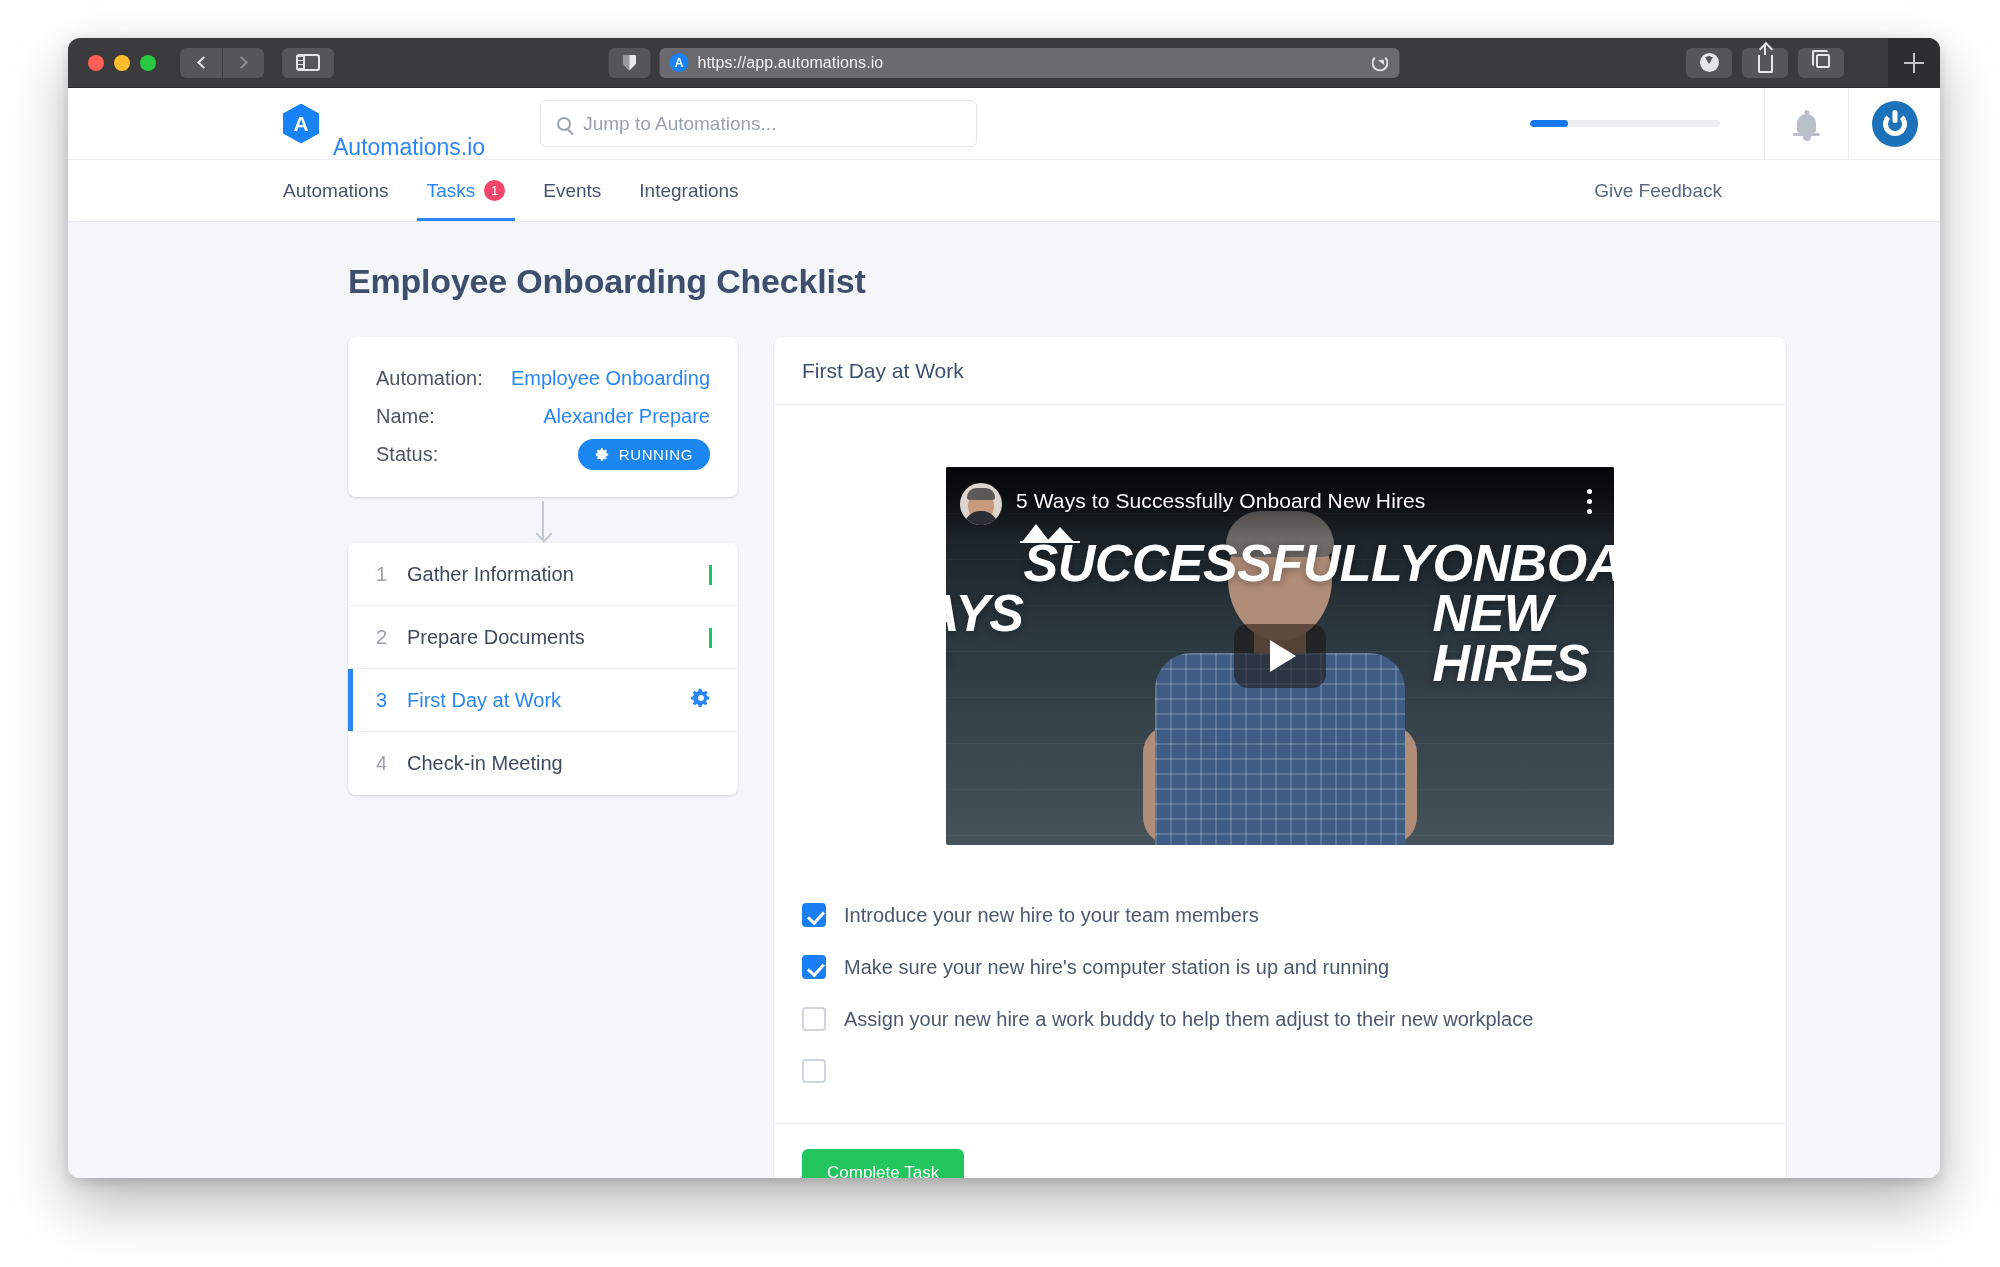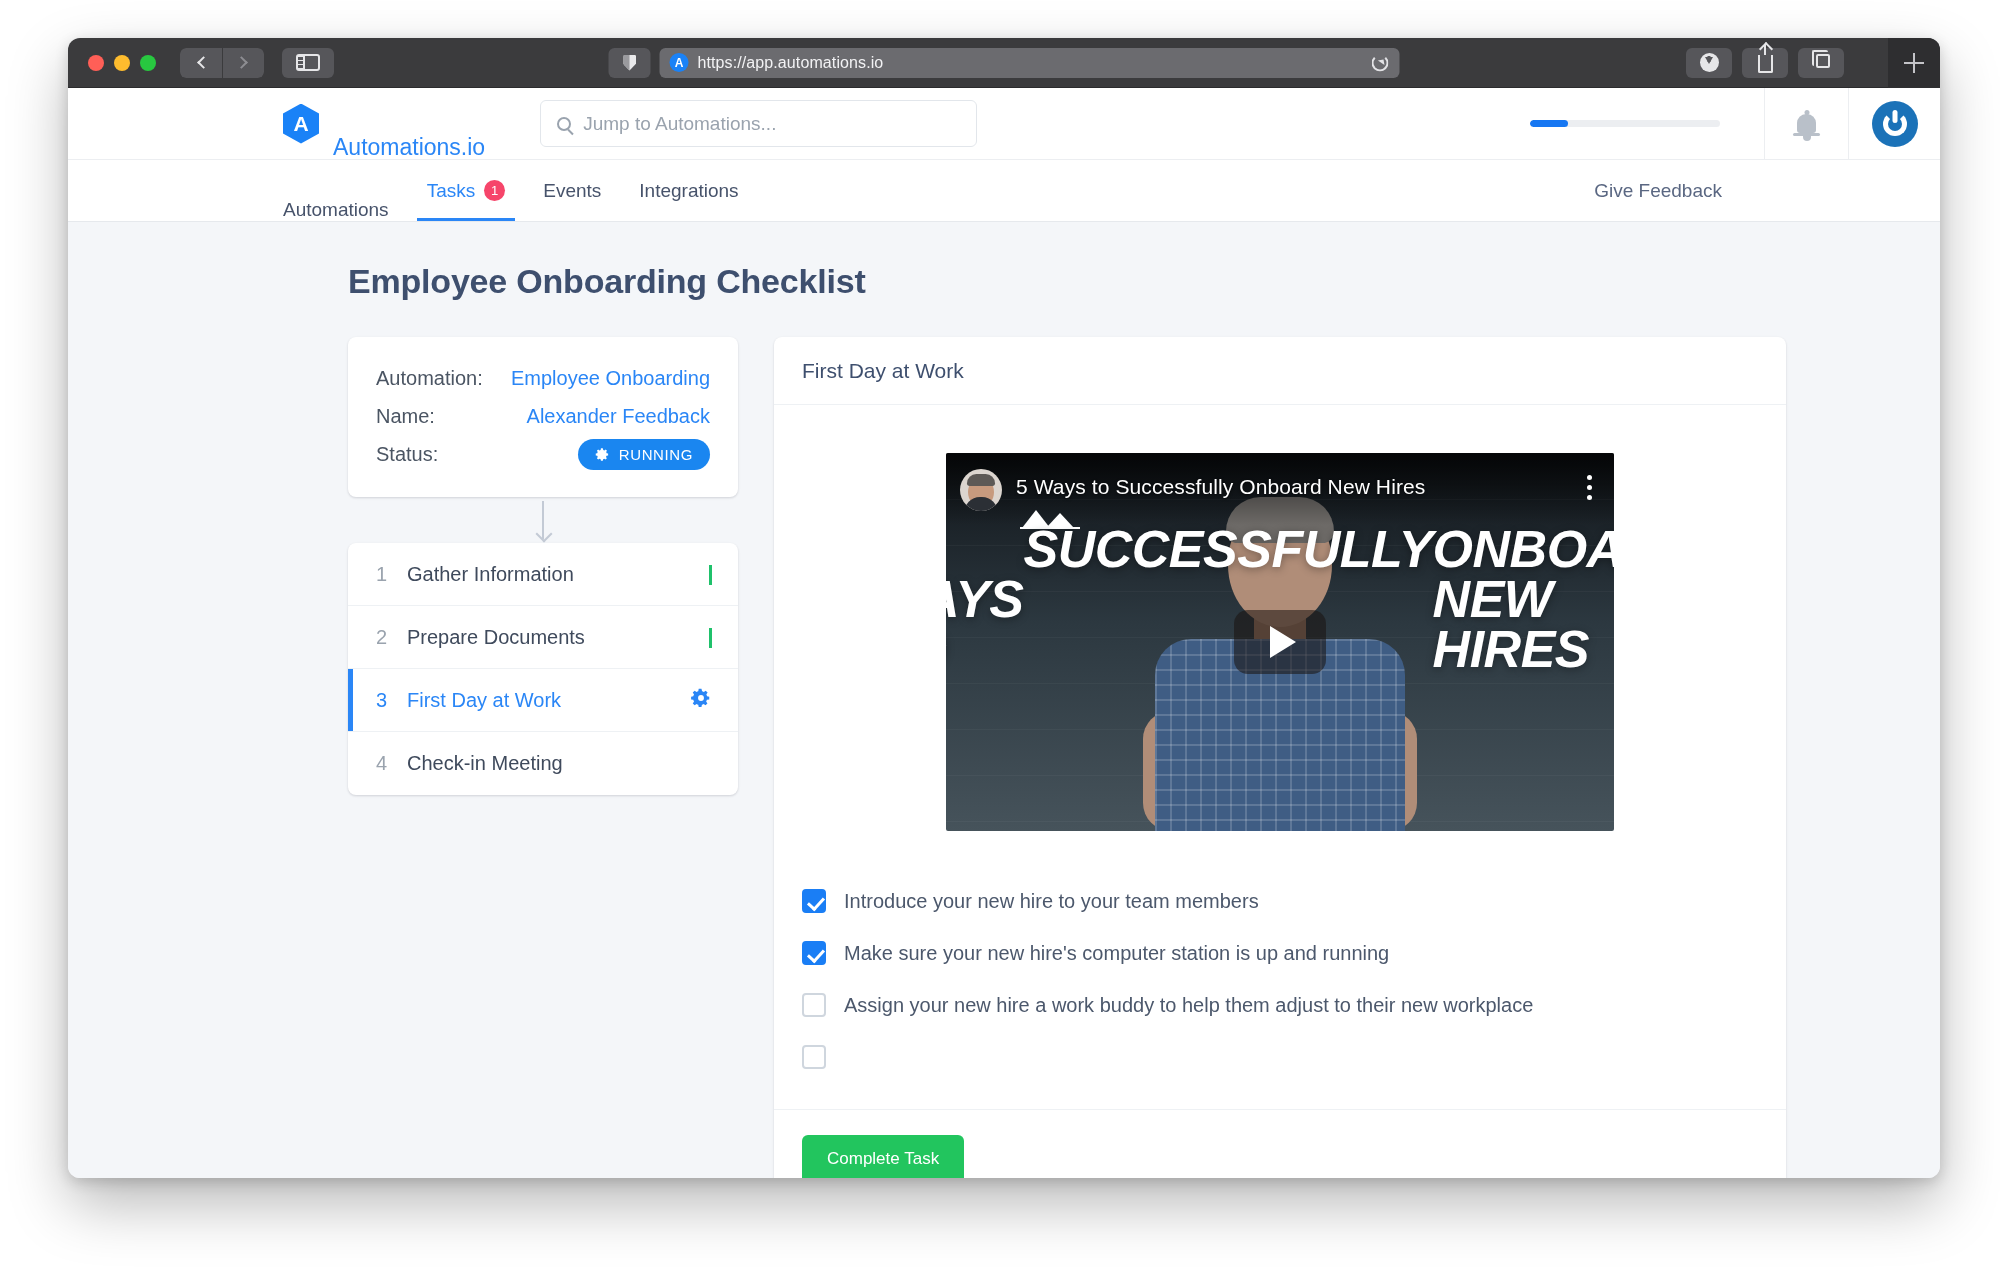--- a/index.html
+++ b/index.html
@@ -137,21 +137,21 @@
   }
   .pwr { width:24px;height:24px;border:5px solid #fff;border-radius:50%;border-top-color:transparent;position:relative; }
   .pwr::after{content:"";position:absolute;left:50%;top:-7px;transform:translateX(-50%);width:5px;height:13px;background:#fff;border-radius:3px;}
 
   .navbar { height: 62px; background:#fff; display:flex; align-items:center; border-bottom:1px solid #e6e9ed; }
   .navtabs { display:flex; gap:0; padding-left: 215px; height: 100%; align-items:center;}
   .navtab {
     position:relative; height:100%; display:flex; align-items:center; gap:9px;
     padding: 0 19px; font-size: 19px; color:#47536b; cursor:pointer;
   }
-  .navtab:first-child { padding-left: 0; align-items: flex-end; }
+  .navtab:first-child { padding-left: 0; }
   .navtab.active { color:#2a86f6; }
   .navtab.active::after {
     content:""; position:absolute; left:9px; right:9px; bottom:0; height:3px; background:#2a86f6;
   }
   .badge { background:#f6456a; color:#fff; font-size:13px; border-radius:50%;
            width:21px;height:21px;display:flex;align-items:center;justify-content:center; }
   .feedback { margin-left:auto; padding-right: 218px; color:#5a6782; font-size: 19px; cursor:pointer; }
 
   
   .page { padding: 40px 0 0 0; }
@@ -195,21 +195,21 @@
   .tick { width: 21px; height: 11px; border-left:3px solid #1fc16b; border-bottom:3px solid #1fc16b;
           transform: rotate(-45deg); margin-bottom: 6px; }
 
   .panelhead {
     height: 68px; display:flex; align-items:center; padding: 0 28px;
     border-bottom: 1px solid #eef1f4; font-size: 21px; color:#3e4f6e;
   }
   .panelbody { padding: 30px 28px 0 28px; }
 
   .videowrap {
-    width: 668px; margin: 18px auto 0 auto; height: 378px;
+    width: 668px; margin: 32px auto 0 auto; height: 378px;
     background: linear-gradient(180deg,#101418 0%,#2c3840 45%,#46535b 100%);
     position: relative; overflow: hidden; border-radius: 2px;
   }
   .vid-planks{position:absolute;inset:0;
     background: repeating-linear-gradient(to bottom, rgba(255,255,255,0.035) 0 1px, transparent 1px 46px);}
   .vid-person{
     position:absolute; left:50%; transform:translateX(-50%); bottom:0; width: 250px; height: 330px;
   }
   .vid-head{position:absolute;left:50%;transform:translateX(-50%);top:0;width:104px;height:126px;border-radius:52px/62px;background:#b08d78;}
   .vid-hair{position:absolute;left:50%;transform:translateX(-50%);top:-4px;width:108px;height:46px;border-radius:54px 54px 18px 18px;background:#6d6a67;}
@@ -379,21 +379,21 @@
         <div class="cols">
 
           <div class="leftcol">
             <div class="card infocard">
               <div class="inforow">
                 <span class="infolabel">Automation:</span>
                 <span class="infoval">Employee Onboarding</span>
               </div>
               <div class="inforow">
                 <span class="infolabel">Name:</span>
-                <span class="infoval">Alexander Feedback</span>
+                <span class="infoval">Alexander Prepare</span>
               </div>
               <div class="inforow">
                 <span class="infolabel">Status:</span>
                 <span class="statuspill">
                   <svg class="gear" viewBox="0 0 24 24">
                     <path fill="#ffffff" d="M12 8a4 4 0 100 8 4 4 0 000-8zm0 6a2 2 0 110-4 2 2 0 010 4z"></path>
                     <path fill="#ffffff" d="M21 13.5v-3l-2.4-.5a6.9 6.9 0 00-.8-1.9l1.4-2-2.1-2.1-2 1.4a6.9 6.9 0 00-1.9-.8L12.5 2h-3l-.5 2.6a6.9 6.9 0 00-1.9.8l-2-1.4L3 6.1l1.4 2a6.9 6.9 0 00-.8 1.9L1.2 10.5v3l2.4.5c.2.7.5 1.3.8 1.9l-1.4 2 2.1 2.1 2-1.4c.6.3 1.2.6 1.9.8l.5 2.4h3l.5-2.4c.7-.2 1.3-.5 1.9-.8l2 1.4 2.1-2.1-1.4-2c.3-.6.6-1.2.8-1.9l2.6-.5z"></path>
                   </svg>
                   <span>RUNNING</span>
                 </span>

